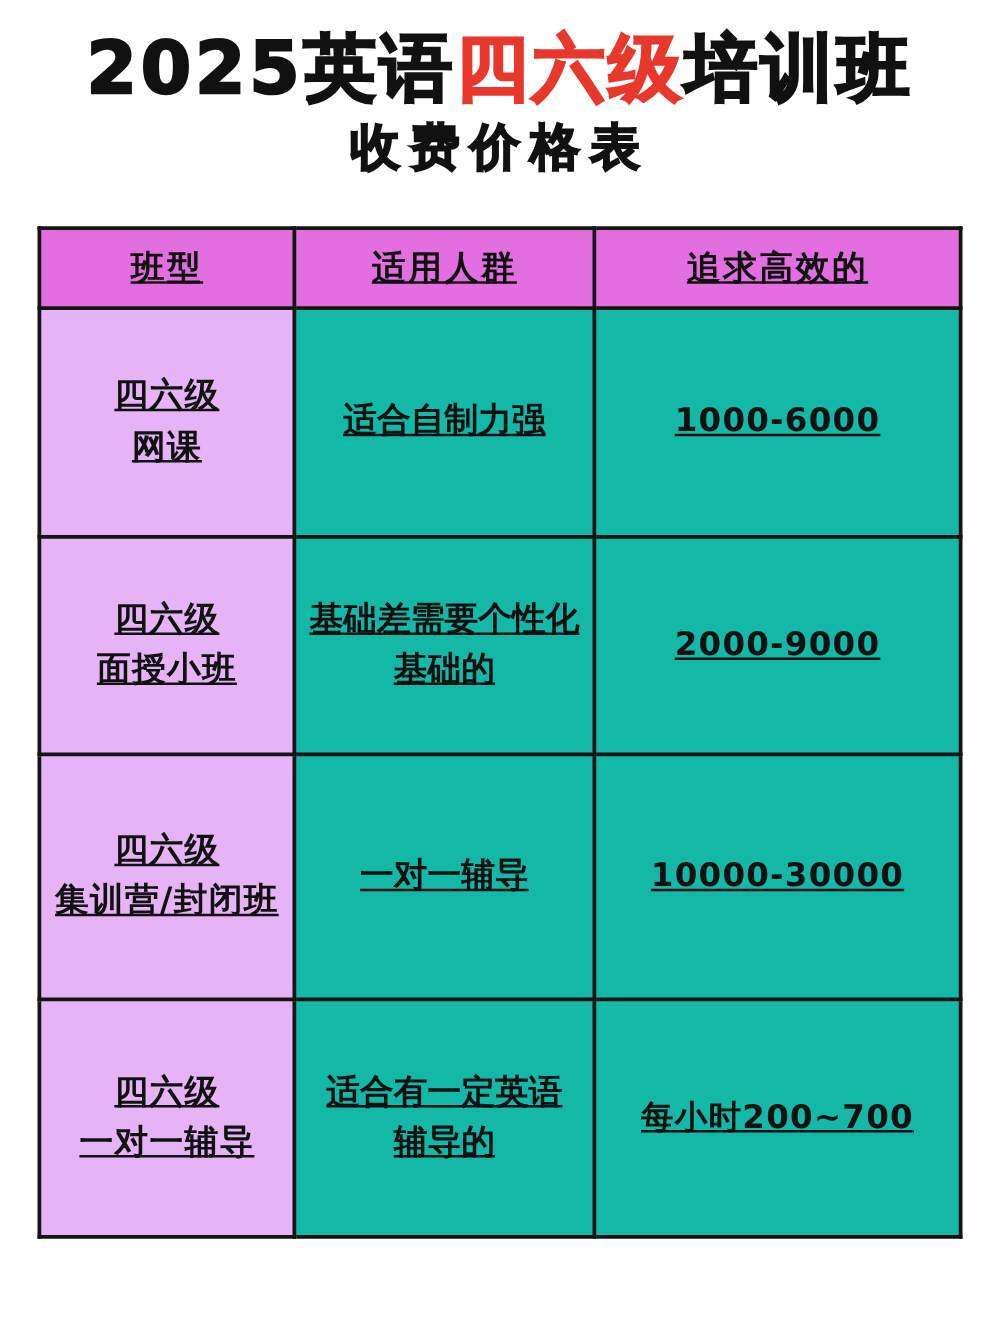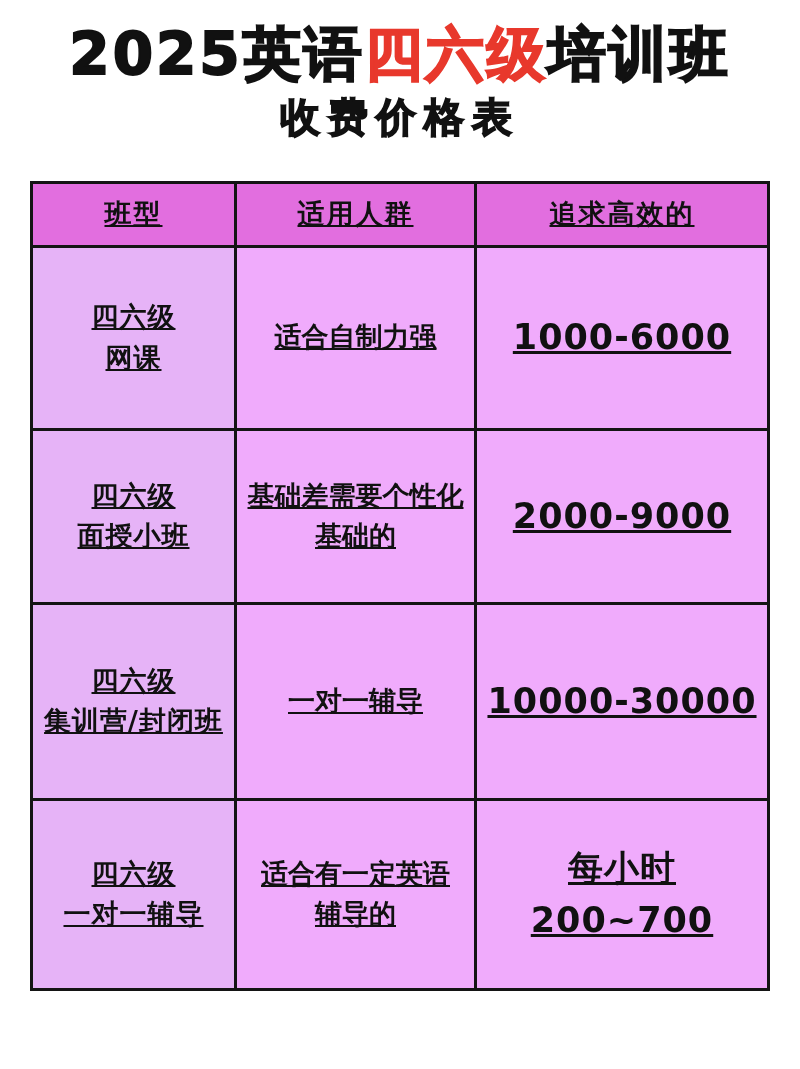--- a/index.html
+++ b/index.html
@@ -61,23 +61,23 @@
   }
   col.c1 { width: 204px; }
   col.c2 { width: 240px; }
   col.c3 { width: 293px; }
   tr.head-row { height: 64px; }
   tr.head-row th {
     background: var(--header-bg);
     font-size: 27px;
     letter-spacing: 2px;
   }
-  tr.data-row td { font-size: 27px; line-height: 1.5; background: #f0abfc; }
+  tr.data-row td { font-size: 27px; line-height: 1.5; background: #14b8a6; }
   tr.data-row td.label { background: var(--row-label-bg); letter-spacing: 1px; }
-  tr.data-row td.price { font-size: 35px; letter-spacing: 1px; }
+  tr.data-row td.price { font-size: 26px; letter-spacing: 1px; }
   tr.row-1 { height: 183px; }
   tr.row-2 { height: 174px; }
   tr.row-3 { height: 196px; }
   tr.row-4 { height: 190px; }
 </style>
 </head>
 <body>
 
 <div class="poster">
 

